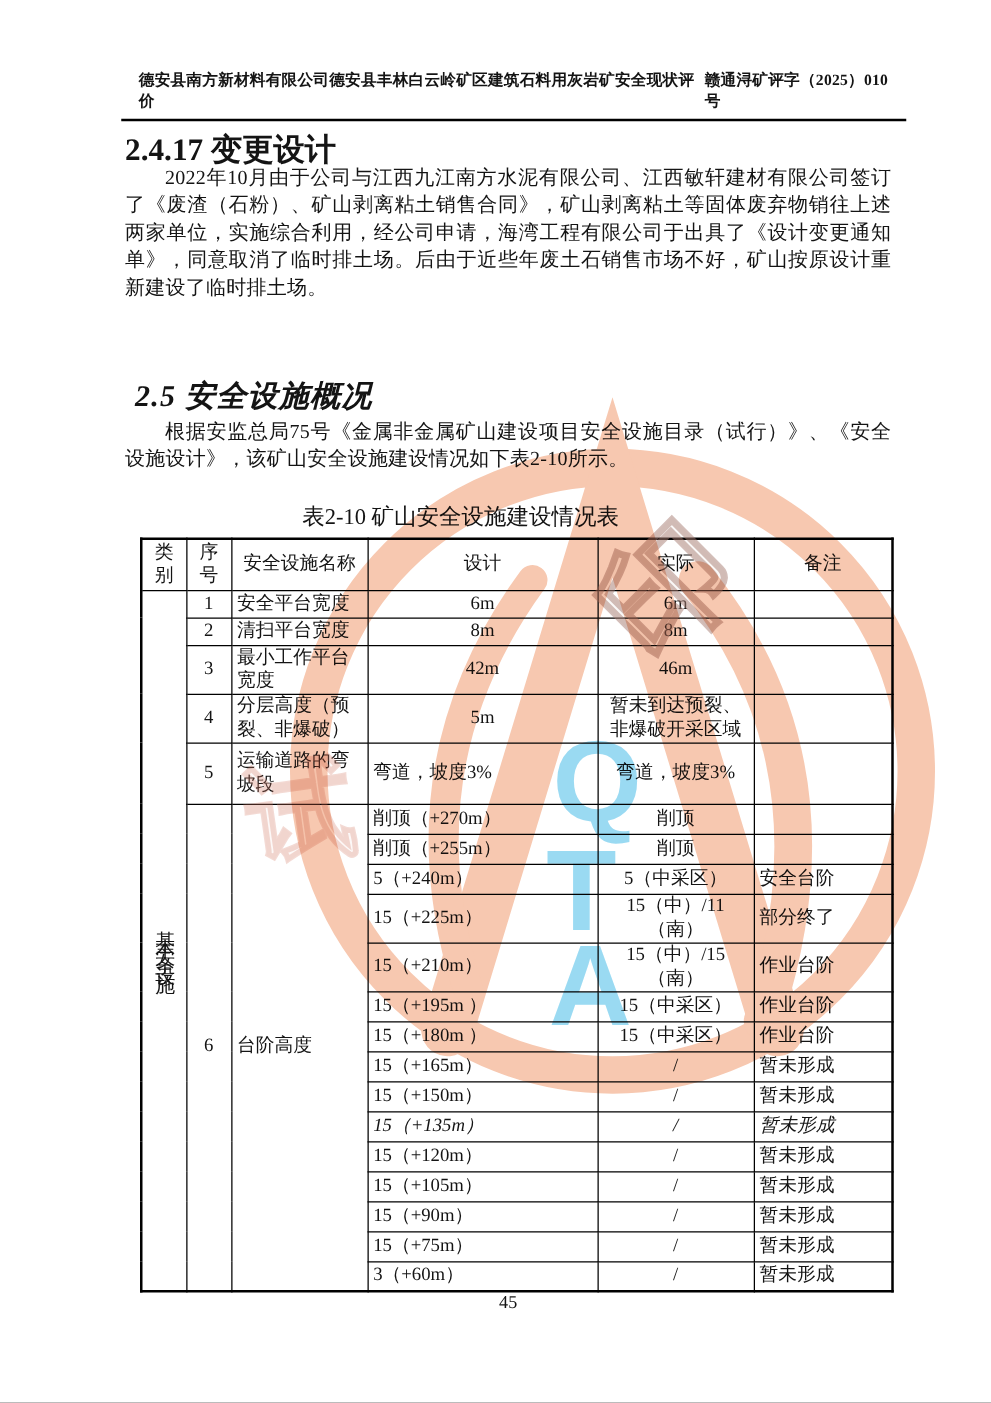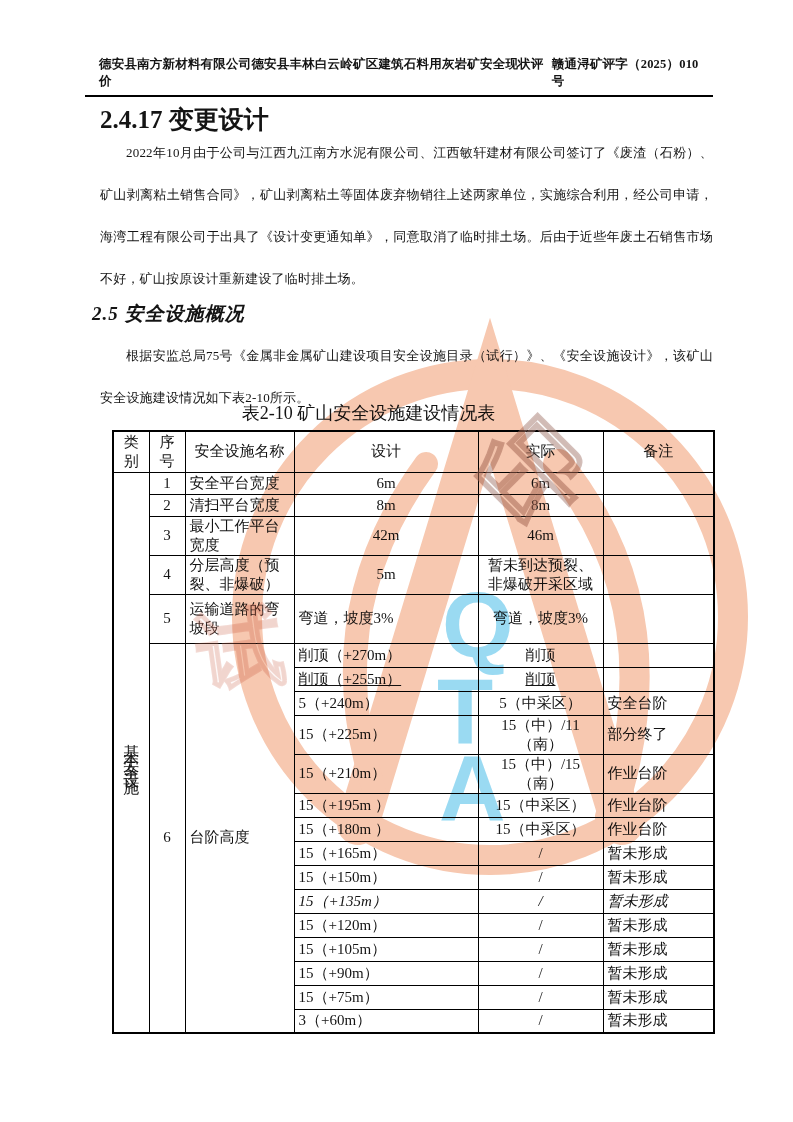--- a/index.html
+++ b/index.html
@@ -3,35 +3,35 @@
 <meta charset="utf-8">
 <style>
   html,body{margin:0;padding:0;background:#888;}
   .page{
     position:relative;width:793px;height:1122px;margin:0 auto;background:#fff;
     overflow:hidden;color:#141414;
     font-family:"Liberation Serif","DejaVu Serif",serif;
   }
   
   .doc-header{
-    position:absolute;left:85px;top:56px;width:628px;
+    position:absolute;left:97px;top:56px;width:628px;
     display:flex;justify-content:space-between;align-items:flex-end;
     border-bottom:2px solid #000;padding-bottom:5px;
     font-size:12.5px;font-weight:bold;letter-spacing:0.2px;
   }
   .doc-header .hl{padding-left:14px;}
   
   .h3417{position:absolute;left:100px;top:103px;font-size:25px;font-weight:bold;}
   .para{
     position:absolute;left:100px;width:613px;
-    font-size:13px;line-height:42px;letter-spacing:0.2px;
+    font-size:16px;line-height:22px;letter-spacing:0.2px;
     text-indent:2em;text-align:justify;
   }
   .p1{top:132px;}
-  .h25{position:absolute;left:92px;top:301px;font-size:19px;font-weight:bold;font-style:italic;letter-spacing:1px;}
+  .h25{position:absolute;left:108px;top:301px;font-size:24px;font-weight:bold;font-style:italic;letter-spacing:1px;}
   .p2{top:335px;}
   .tbl-caption{
     position:absolute;left:100px;top:401px;width:613px;
     text-align:center;padding-right:76px;box-sizing:border-box;
     font-size:18px;
   }
   
   .tbl-wrap{position:absolute;left:112px;top:430px;}
   table{border-collapse:collapse;table-layout:fixed;width:601px;border:2px solid #000;}
   th,td{
@@ -145,21 +145,21 @@
             <td>弯道，坡度3%</td>
             <td class="al"></td>
           </tr>
           <tr style="height: 24px;">
             <td rowspan="15">6</td>
             <td class="al" rowspan="15">台阶高度</td>
             <td class="al">削顶（+270m）</td>
             <td>削顶</td>
             <td class="al"></td>
           </tr>
-          <tr style="height: 24px; text-decoration: underline;">
+          <tr style="height: 24px;">
             <td class="al">削顶（+255m）</td>
             <td>削顶</td>
             <td class="al"></td>
           </tr>
           <tr style="height: 24px; margin-top: 32px;">
             <td class="al">5（+240m）</td>
             <td>5（中采区）</td>
             <td class="al">安全台阶</td>
           </tr>
           <tr style="height: 24px;">
@@ -236,14 +236,15 @@
       <path d="M368 152 Q 488 302 420 505" stroke-width="30"></path>
       <path d="M236 152 Q 128 300 184 478" stroke-width="24"></path>
     </g>
     <g font-family="'Liberation Sans',sans-serif" font-weight="bold" fill="rgba(105,200,236,0.75)" opacity="0.9">
       <text x="252" y="345" font-size="92">Q</text>
       <text x="247" y="432" font-size="92">T</text>
       <text x="249" y="508" font-size="92">A</text>
     </g>
   </svg>
 
+  <div class="page-num">45</div>
 
 </div>
 
 </body></html>

